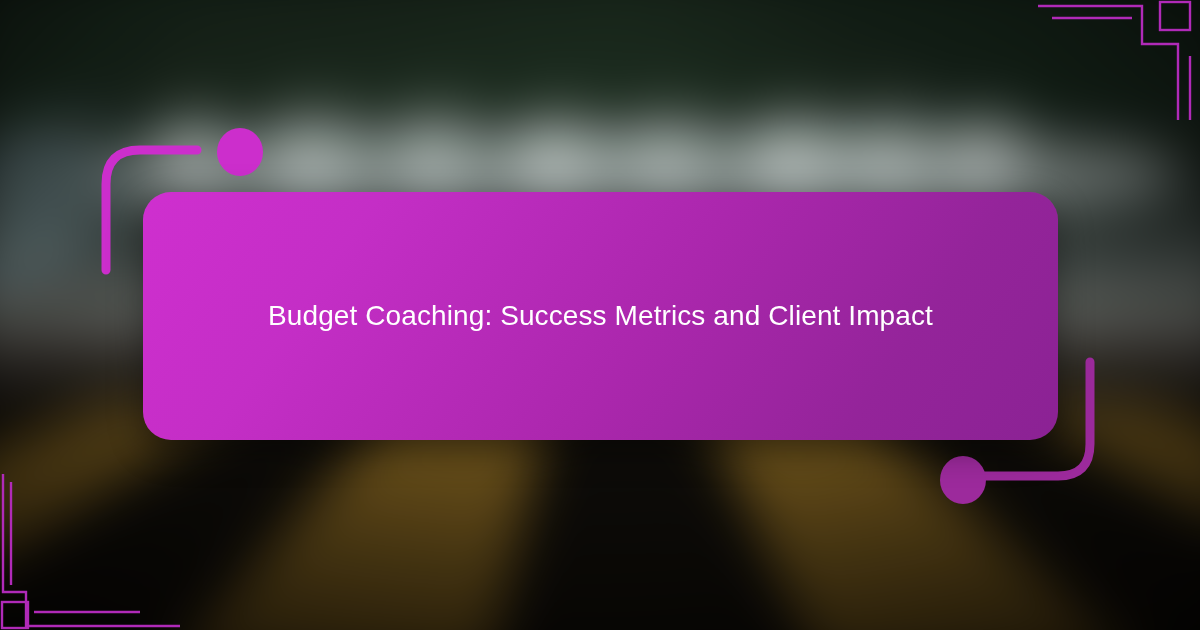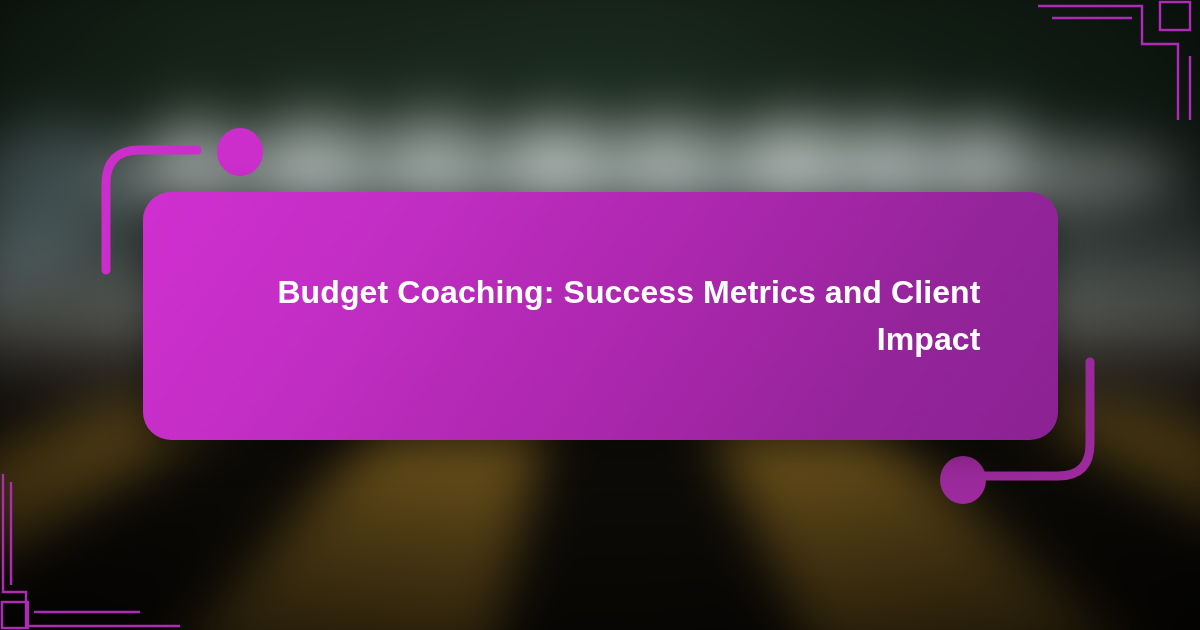--- a/index.html
+++ b/index.html
@@ -126,22 +126,22 @@
     background:linear-gradient(125deg, #cf2fcf 0%, #c42ec6 22%, #ab27ad 55%, #94249a 80%, #8b2294 100%);
     box-shadow:0 10px 34px rgba(0,0,0,.40);
     display:flex;
     align-items:center;
     justify-content:center;
     padding:0 52px;
   }
   .card-title {
     color:#ffffff;
     font-family:"Liberation Sans", sans-serif;
-    font-size:32px;
-    font-weight:700;
+    font-size:28px;
+    font-weight:400;
     line-height:1.48;
     text-align:right;
     letter-spacing:.1px;
     max-width:760px;
     text-rendering:optimizeLegibility;
   }
 </style>
 </head>
 <body>
 

